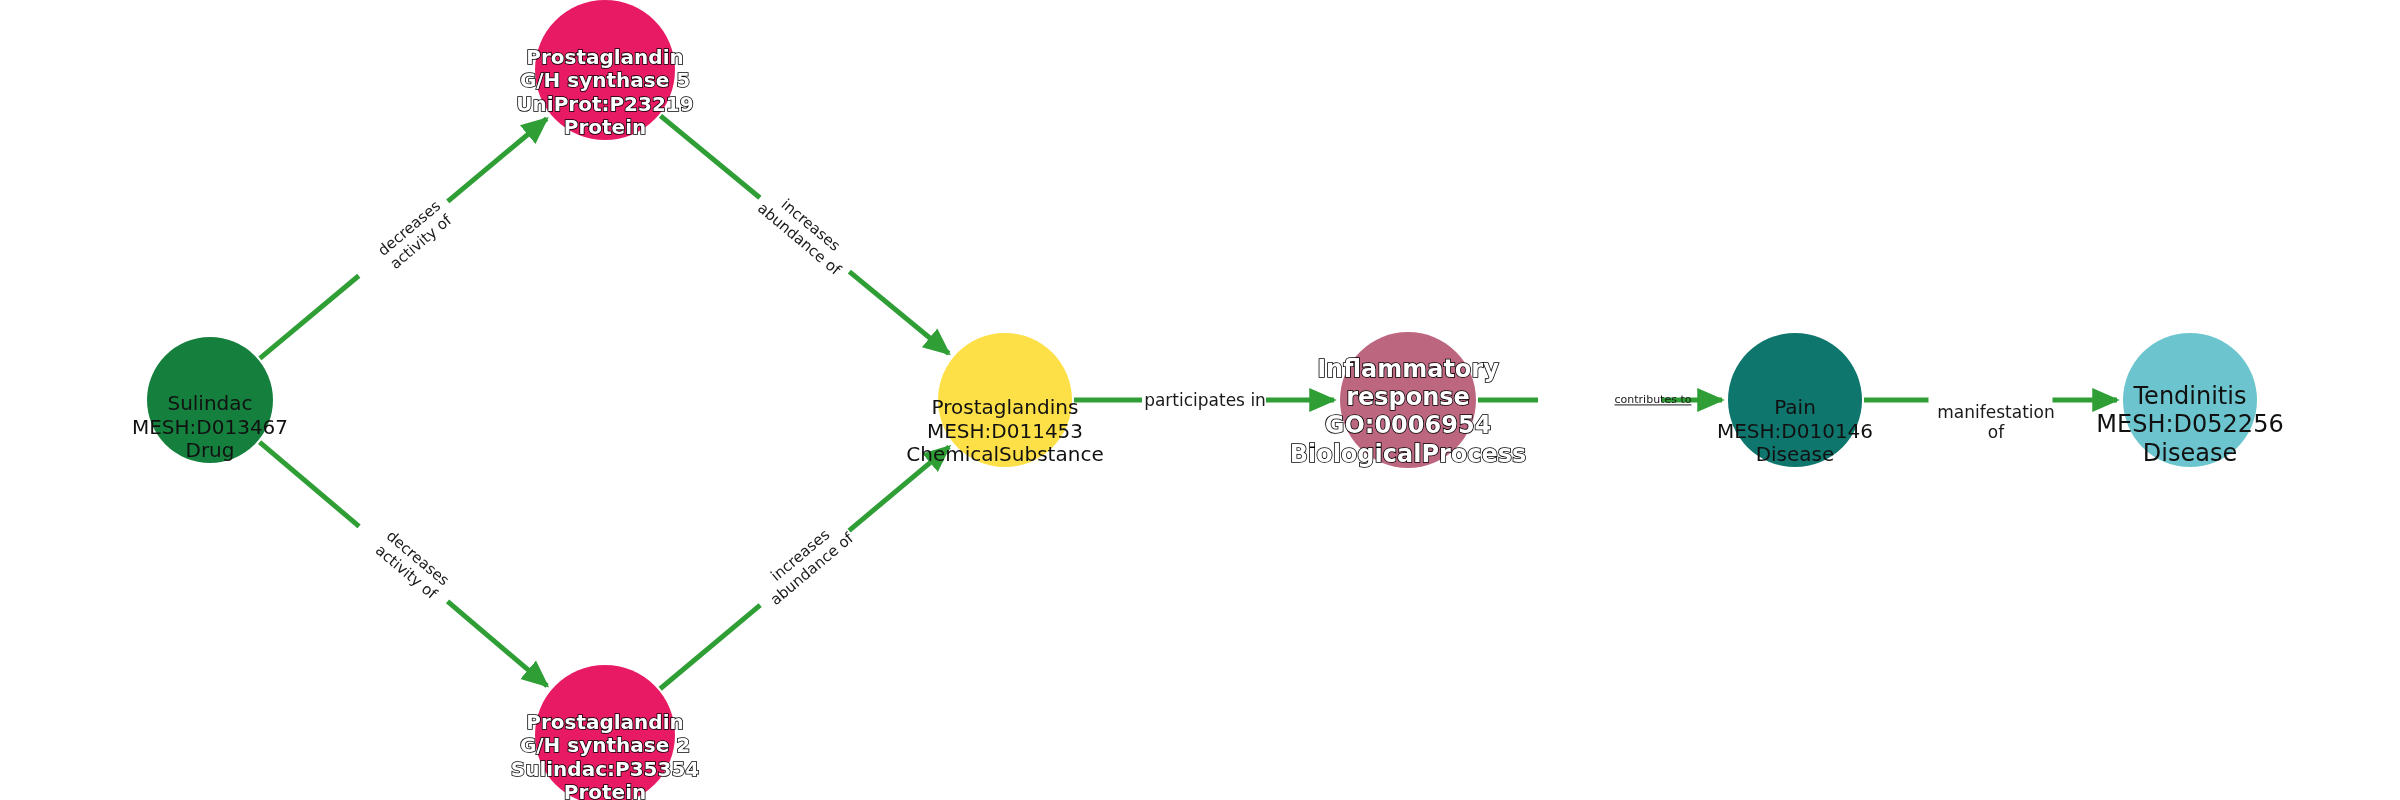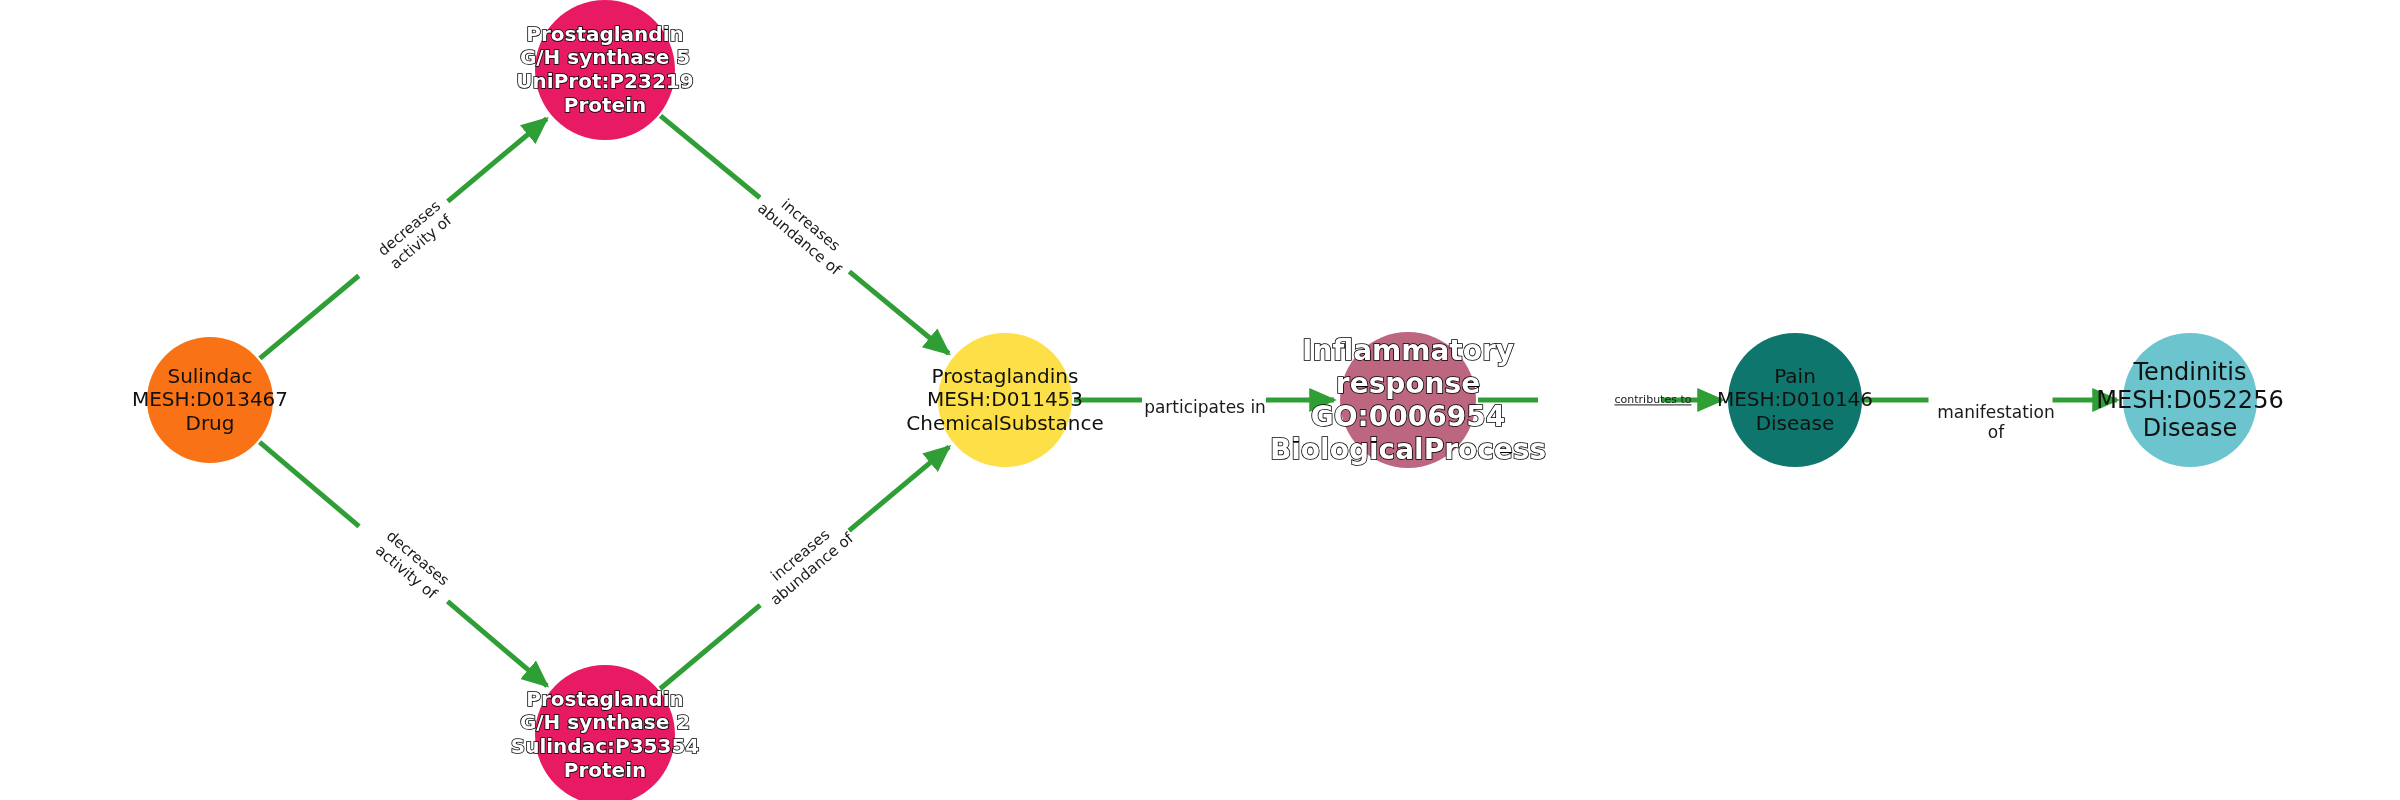--- a/index.html
+++ b/index.html
@@ -4,21 +4,21 @@
 <style>
   html,body{margin:0;padding:0;background:#ffffff;}
   body{width:2400px;height:800px;overflow:hidden;
        font-family:"DejaVu Sans","Liberation Sans",sans-serif;}
 
   #graph{position:relative;width:2400px;height:800px;background:#fff;}
 
   svg#edges{position:absolute;left:0;top:0;width:2400px;height:800px;}
 
   .node{position:absolute;border-radius:50%;
-        display:flex;align-items:center;justify-content:center;
+        display:flex;align-items:flex-end;justify-content:center;
         text-align:center;line-height:1.18;
         box-sizing:border-box;}
   .node .nlabel{display:block;white-space:nowrap;}
 
   
   .node.outlined{color:#ffffff;font-weight:bold;
      -webkit-text-stroke:1.6px #000000;
      paint-order:stroke fill;}
   
   .node.plain{color:#111111;font-weight:normal;}
@@ -49,21 +49,21 @@
       <line x1="660.1986535909297" y1="688.7711276175964" x2="760.1510939573698" y2="605.0609588107029" stroke="#2E9E35" stroke-width="5" stroke-linecap="butt"></line>
       <line x1="849.0822580760896" y1="530.581108861275" x2="949.0346984425297" y2="446.8709400543814" stroke="#2E9E35" stroke-width="5" stroke-linecap="butt" marker-end="url(#arrow)"></line>
       <line x1="1074" y1="400" x2="1142" y2="400" stroke="#2E9E35" stroke-width="5" stroke-linecap="butt"></line>
       <line x1="1266" y1="400" x2="1334" y2="400" stroke="#2E9E35" stroke-width="5" stroke-linecap="butt" marker-end="url(#arrow)"></line>
       <line x1="1478" y1="400" x2="1538" y2="400" stroke="#2E9E35" stroke-width="5" stroke-linecap="butt"></line>
       <line x1="1662" y1="400" x2="1722" y2="400" stroke="#2E9E35" stroke-width="5" stroke-linecap="butt" marker-end="url(#arrow)"></line>
       <line x1="1864" y1="400" x2="1928.5" y2="400" stroke="#2E9E35" stroke-width="5" stroke-linecap="butt"></line>
       <line x1="2052.5" y1="400" x2="2117" y2="400" stroke="#2E9E35" stroke-width="5" stroke-linecap="butt" marker-end="url(#arrow)"></line>
     </svg>
   <div id="node-layer">
-      <div class="node plain" style="left: 147px; top: 337px; width: 126px; height: 126px; background: #f97316; font-size: 20px;">
+      <div class="node plain" style="left: 147px; top: 337px; width: 126px; height: 126px; background: #15803d; font-size: 20px;">
         <div>
           <span class="nlabel">Sulindac</span>
           <span class="nlabel">MESH:D013467</span>
           <span class="nlabel">Drug</span>
         </div>
       </div>
       <div class="node outlined" style="left: 535px; top: 0px; width: 140px; height: 140px; background: rgb(232, 26, 99); font-size: 20px;">
         <div>
           <span class="nlabel">Prostaglandin</span>
           <span class="nlabel">G/H synthase 5</span>
@@ -79,21 +79,21 @@
           <span class="nlabel">Protein</span>
         </div>
       </div>
       <div class="node plain" style="left: 938px; top: 333px; width: 134px; height: 134px; background: #fde047; font-size: 20px;">
         <div>
           <span class="nlabel">Prostaglandins</span>
           <span class="nlabel">MESH:D011453</span>
           <span class="nlabel">ChemicalSubstance</span>
         </div>
       </div>
-      <div class="node outlined" style="left: 1340px; top: 332px; width: 136px; height: 136px; background: rgb(188, 102, 128); font-size: 28px;">
+      <div class="node outlined" style="left: 1340px; top: 332px; width: 136px; height: 136px; background: rgb(188, 102, 128); font-size: 24px;">
         <div>
           <span class="nlabel">Inflammatory</span>
           <span class="nlabel">response</span>
           <span class="nlabel">GO:0006954</span>
           <span class="nlabel">BiologicalProcess</span>
         </div>
       </div>
       <div class="node plain" style="left: 1728px; top: 333px; width: 134px; height: 134px; background: #0f766e; font-size: 20px;">
         <div>
           <span class="nlabel">Pain</span>
@@ -111,18 +111,18 @@
     </div>
   <div id="edge-label-layer">
       <div class="elabel up" style="left: 415px; top: 235px; font-size: 15px;">decreases
 activity of</div>
       <div class="elabel down" style="left: 412px; top: 565px; font-size: 15px;">decreases
 activity of</div>
       <div class="elabel down" style="left: 805px; top: 232px; font-size: 15px;">increases
 abundance of</div>
       <div class="elabel up" style="left: 806px; top: 562px; font-size: 15px;">increases
 abundance of</div>
-      <div class="elabel h" style="left: 1205px; top: 400px; font-size: 17px; margin-top: 7px;">participates in</div>
+      <div class="elabel h" style="left: 1205px; top: 400px; font-size: 17px;">participates in</div>
       <div class="elabel h" style="left: 1653px; top: 400px; font-size: 11px; text-decoration: underline;">contributes to</div>
       <div class="elabel h" style="left: 1996px; top: 397px; font-size: 17px; margin-top: 25px;">manifestation
 of</div>
     </div>
 </div>
 
 </body></html>

